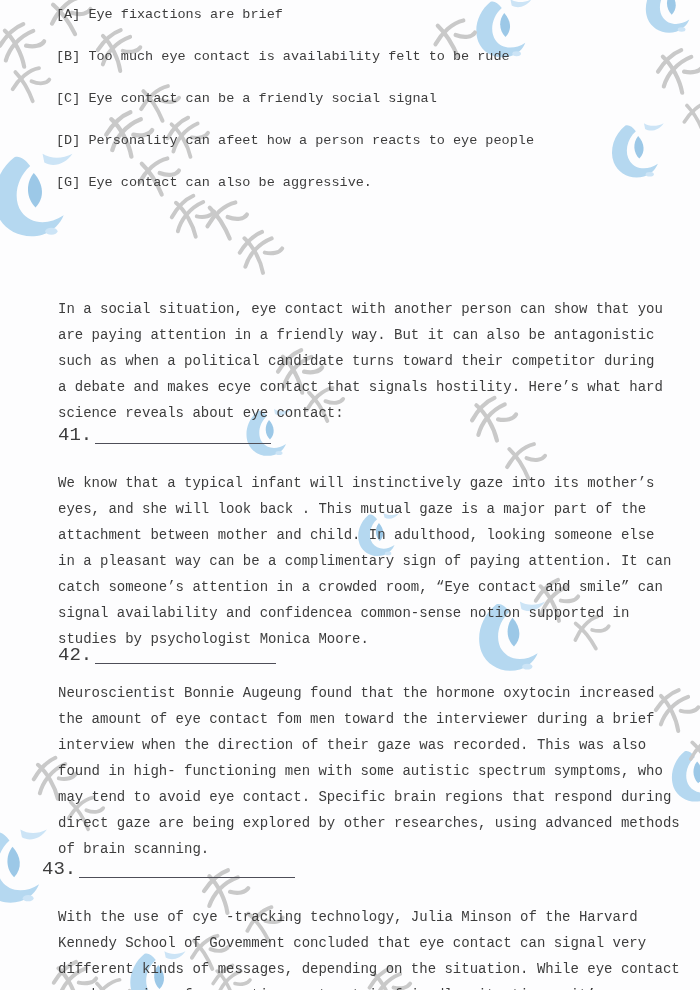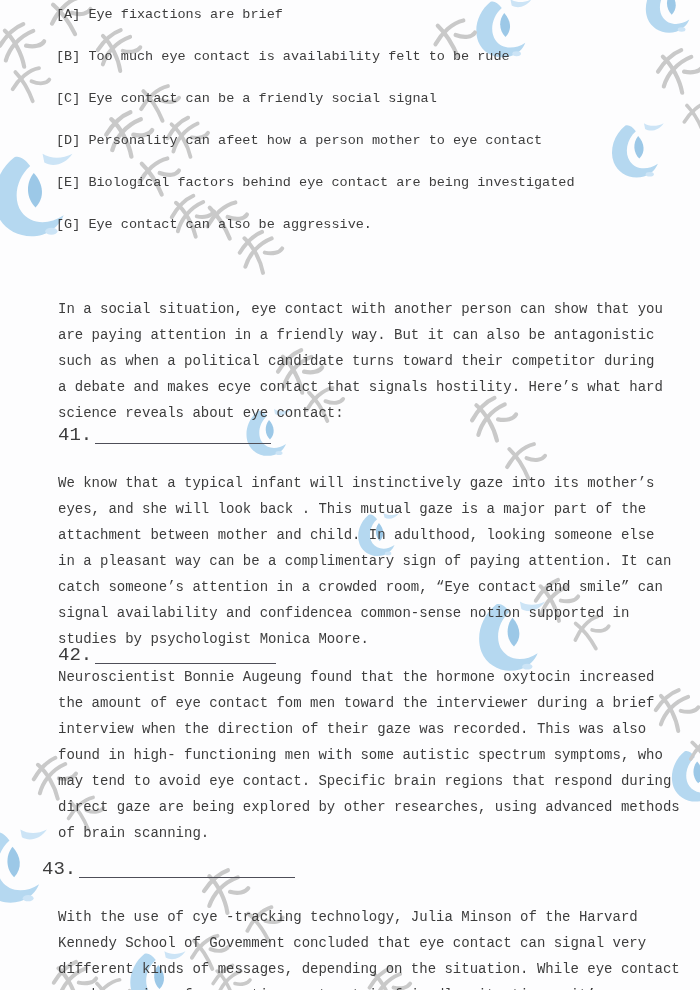--- a/index.html
+++ b/index.html
@@ -177,22 +177,21 @@
         <use href="#wm-glyph-a"></use>
       </svg>
   </div>
 
   <div class="content">
 
     <div class="options">
       <div class="opt">[A] Eye fixactions are brief</div>
       <div class="opt">[B] Too much eye contact is availability felt to be rude</div>
       <div class="opt">[C] Eye contact can be a friendly social signal</div>
-      <div class="opt">[D] Personality can afeet how a person mother to eye contact</div>
-      <div class="opt">[E] Biological factors behind eye contact are being investigated</div>
+      <div class="opt">[D] Personality can afeet how a person reacts to eye people</div>
       <div class="opt">[G] Eye contact can also be aggressive.</div>
     </div>
 
     <div class="para" style="top:296px">In a social situation, eye contact with another person can show that you
 are paying attention in a friendly way. But it can also be antagonistic
 such as when a political candidate turns toward their competitor during
 a debate and makes ecye contact that signals hostility. Here’s what hard
 science reveals about eye contact:</div>
 
     <div class="q" style="top:424px">
@@ -204,21 +203,21 @@
 attachment between mother and child. In adulthood, looking someone else
 in a pleasant way can be a complimentary sign of paying attention. It can
 catch someone’s attention in a crowded room, “Eye contact and smile” can
 signal availability and confidencea common-sense notion supported in
 studies by psychologist Monica Moore.</div>
 
     <div class="q" style="top:644px">
       <span>42.</span><span class="blank" style="width:181px"></span>
     </div>
 
-    <div class="para" style="top:664px">Neuroscientist Bonnie Augeung found that the hormone oxytocin increased
+    <div class="para" style="top:680px">Neuroscientist Bonnie Augeung found that the hormone oxytocin increased
 the amount of eye contact fom men toward the interviewer during a brief
 interview when the direction of their gaze was recorded. This was also
 found in high- functioning men with some autistic spectrum symptoms, who
 may tend to avoid eye contact. Specific brain regions that respond during
 direct gaze are being explored by other researches, using advanced methods
 of brain scanning.</div>
 
     <div class="q" style="top:858px;left:42px">
       <span>43.</span><span class="blank" style="width:216px"></span>
     </div>

